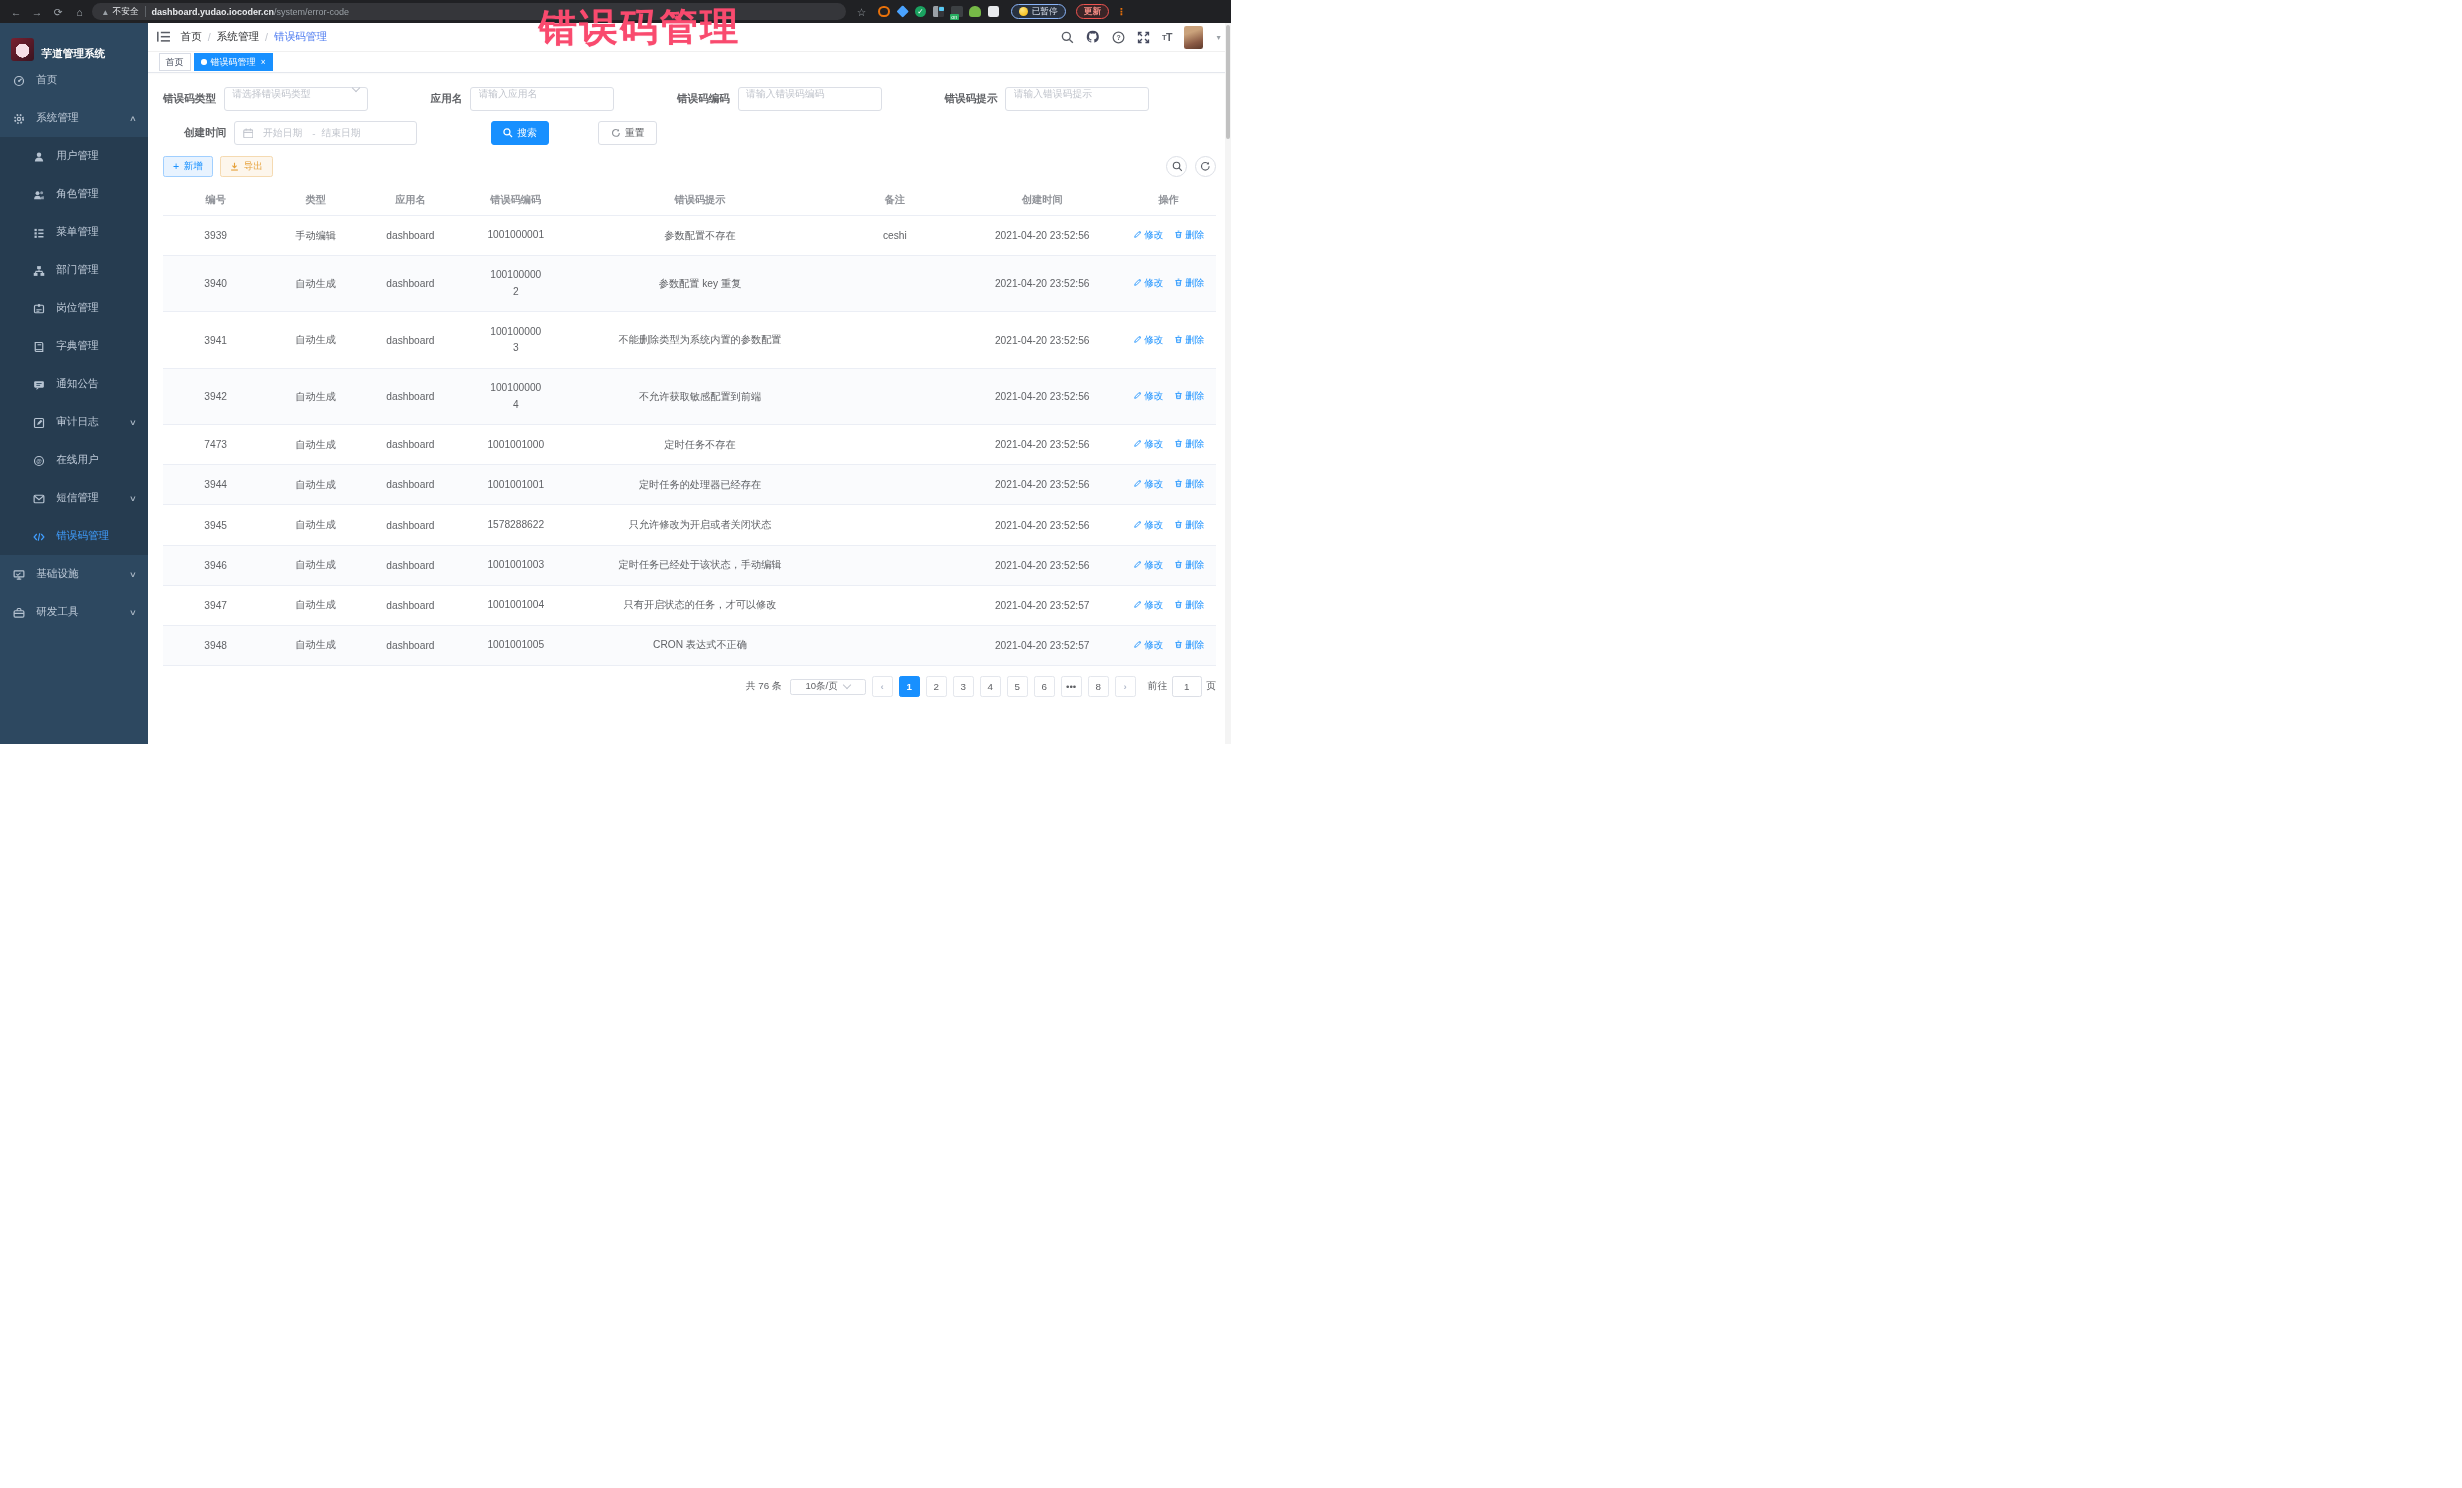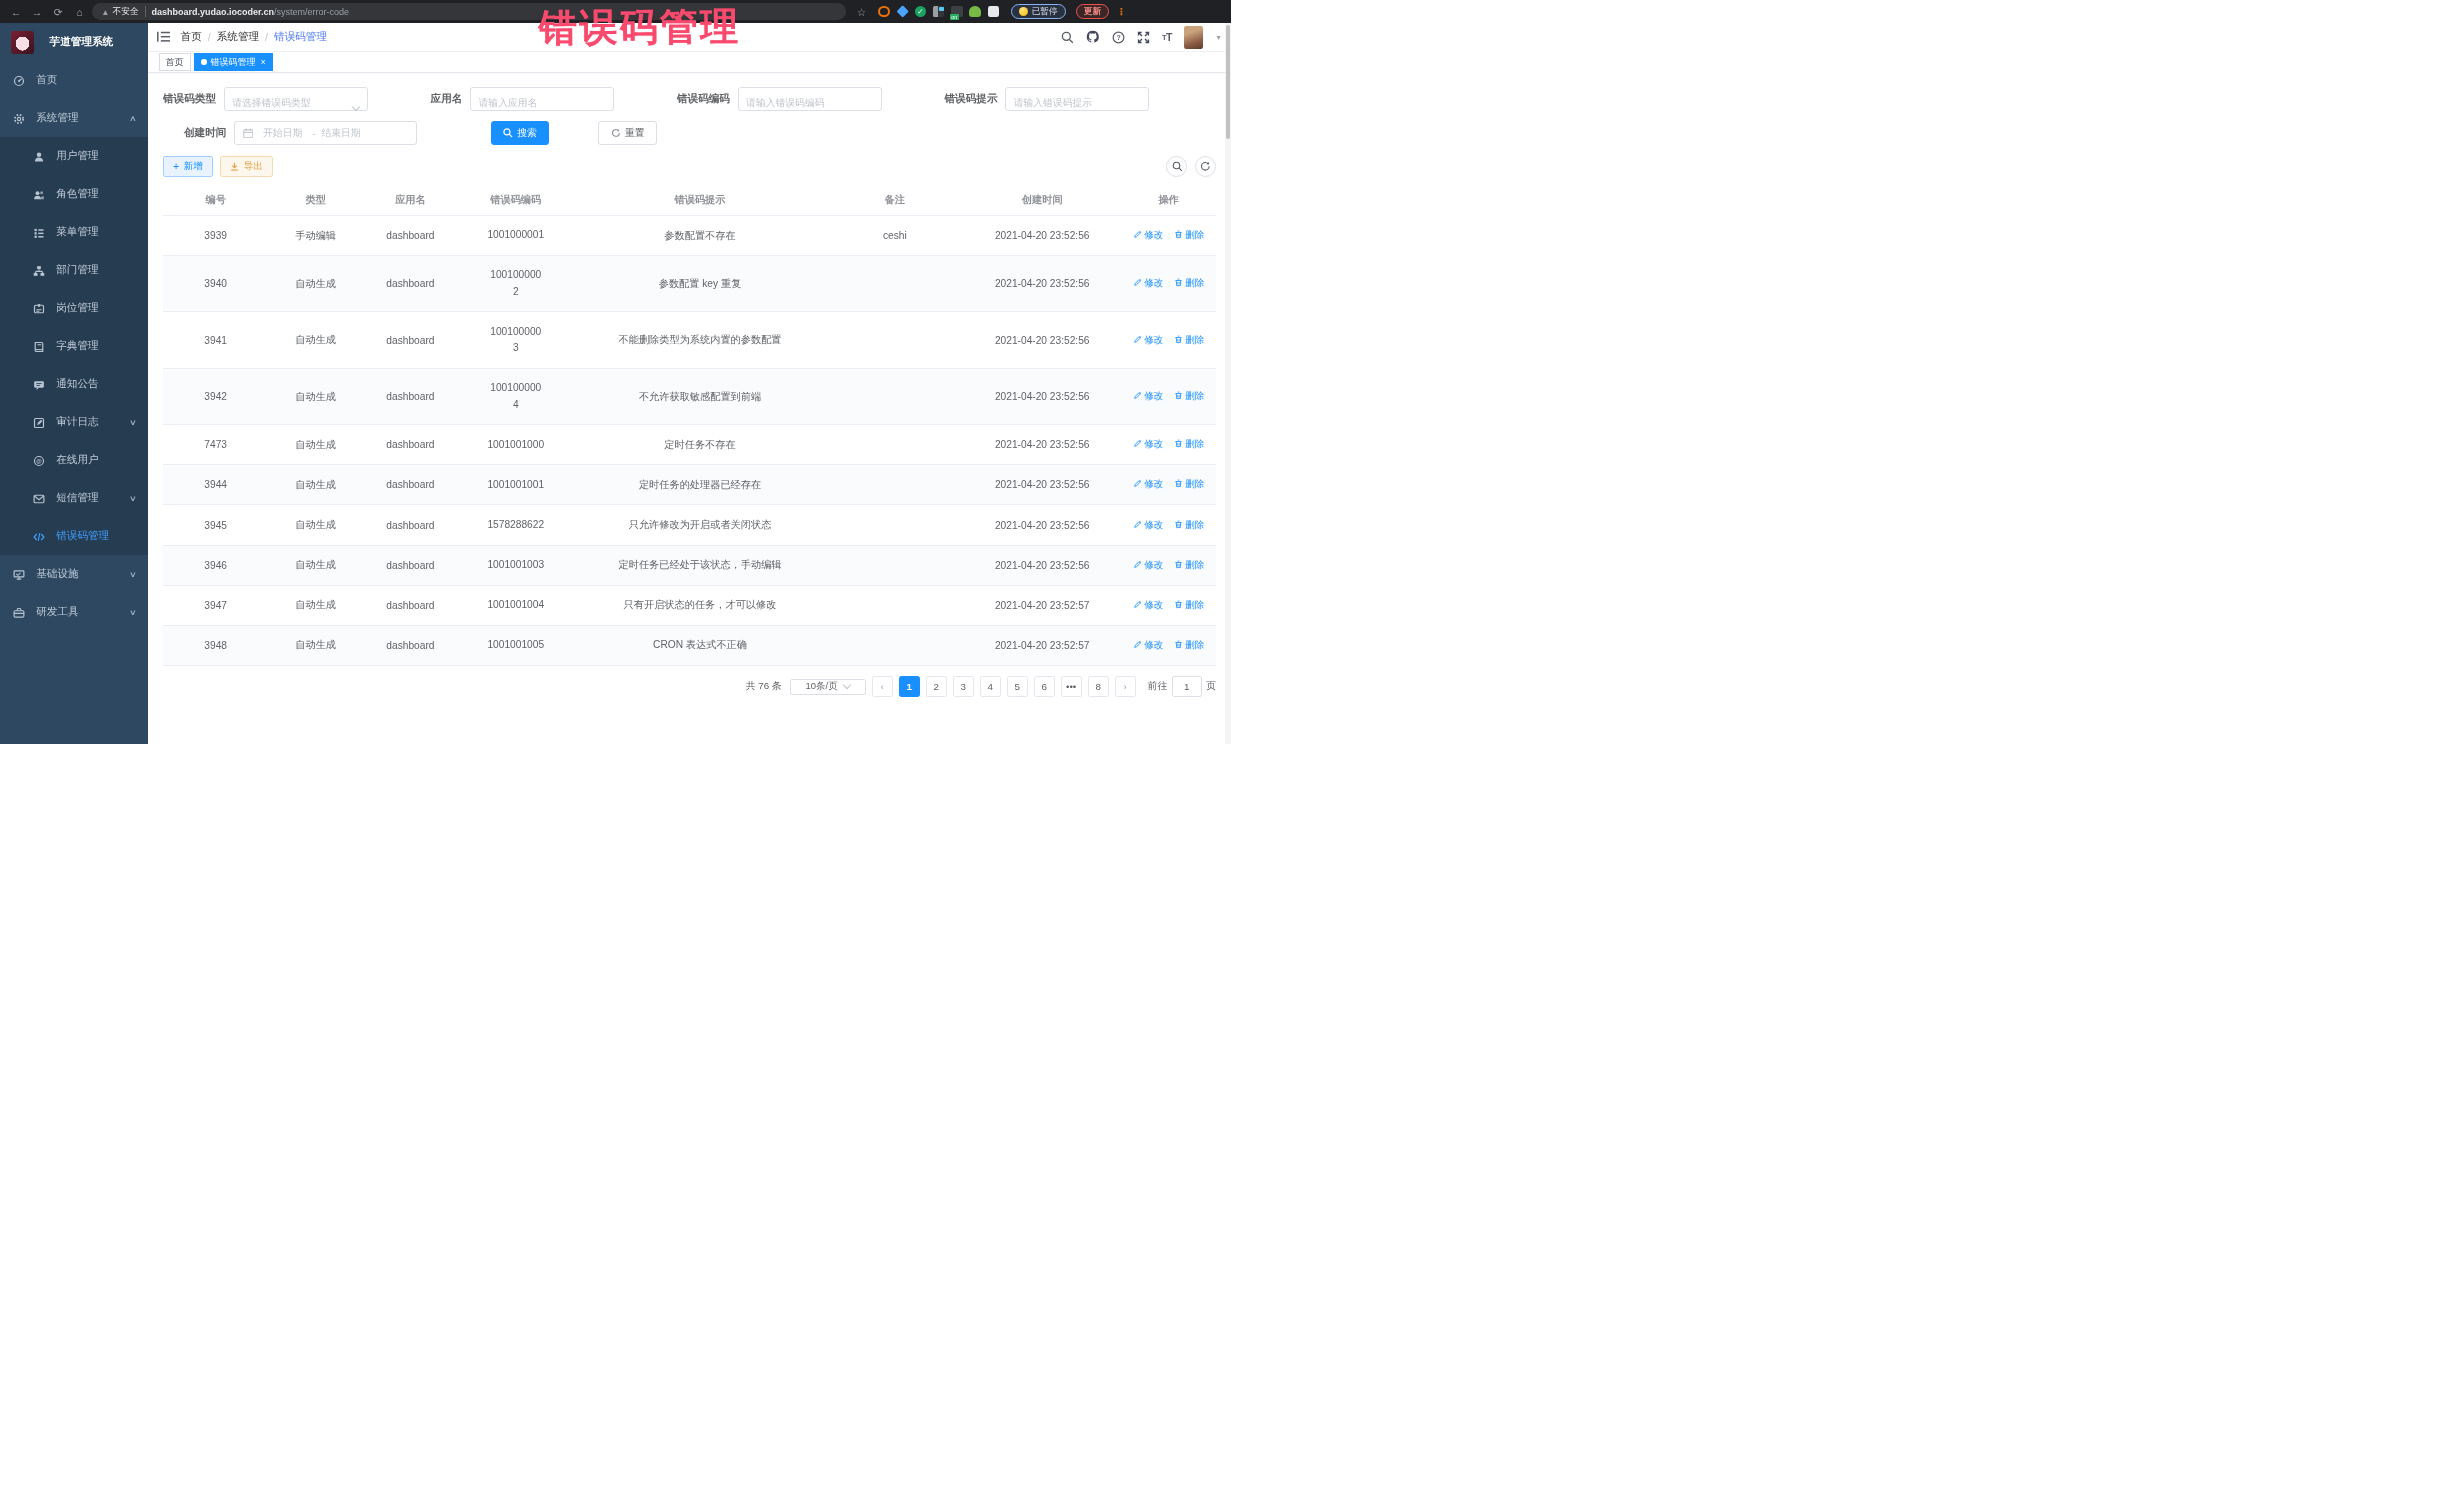--- a/index.html
+++ b/index.html
@@ -41,21 +41,21 @@
   .ext-puzzle{background:#e8eaed;border-radius:2.3px;}
   .pill{height:15px;border-radius:8.3px;display:flex;align-items:center;gap:3.8px;padding:0 6.8px;font-size:8.7px;flex:none;}
   .paused-pill{border:1.5px solid #8ab4f8;color:#dbe3ef;margin-left:7.6px;background:#28313f;}
   .emoji-dot{width:9px;height:9px;border-radius:50%;background:radial-gradient(circle at 35% 30%,#ffe680,#f4b400);}
   .update-pill{border:1.5px solid #ef5350;color:#f28b82;background:#3a2527;margin-left:6px;font-weight:700;}
   .menu-dots{color:#e8710a;font-size:9.8px;font-weight:700;margin-left:3px;letter-spacing:0;}
 
   
   .app{display:flex;height:721px;}
   .sidebar{width:148px;background:var(--sidebar-bg);color:var(--sidebar-text);flex:none;display:flex;flex-direction:column;overflow:hidden;}
-  .logo-row{height:38px;display:flex;align-items:center;gap:16px;padding:0 10.6px;}
+  .logo-row{height:38px;display:flex;align-items:flex-end;gap:8px;padding:0 10.6px;}
   .logo-img{width:23px;height:23px;border-radius:3px;background:
     radial-gradient(circle at 50% 55%,#f6dfe7 0 40%,transparent 41%),
     linear-gradient(135deg,#7a2030,#3a1420);flex:none;}
   .logo-title{color:#fff;font-weight:700;font-size:10.6px;white-space:nowrap;}
   .menu{flex:1;font-size:10.6px;}
   .menu-item{height:38px;display:flex;align-items:center;padding:0 12px;gap:10.6px;cursor:pointer;white-space:nowrap;}
   .menu-item .mi-icon{width:13.6px;text-align:center;font-size:10.6px;color:#b6c3d1;flex:none;}
   .menu-item .mi-icon svg{vertical-align:middle;}
   .menu-item .mi-label{flex:1;}
   .menu-item .mi-arrow{font-size:7.6px;color:#aab7c4;transform:scaleX(1.4);}
@@ -82,21 +82,21 @@
   .tag.active{background:var(--accent);border-color:var(--accent);color:#fff;}
   .tag .dot{width:5.3px;height:5.3px;border-radius:50%;background:#fff;}
   .tag .close{font-size:8.3px;margin-left:1.5px;}
 
   .content{flex:1;padding:13.6px 15px;position:relative;}
 
   
   .filter-row{display:flex;align-items:center;margin-bottom:10.6px;gap:36px;}
   .f-group{display:flex;align-items:center;margin-right:27px;}
   .f-label{font-size:10.6px;font-weight:700;color:var(--text);margin-right:7.6px;white-space:nowrap;}
-  .f-control{width:144px;height:24px;border:0.8px solid var(--border);border-radius:3px;display:flex;align-items:flex-end;padding:0 7.6px;font-size:9.8px;color:var(--placeholder);background:#fff;}
+  .f-control{width:144px;height:24px;border:0.8px solid var(--border);border-radius:3px;display:flex;align-items:flex-start;padding:0 7.6px;font-size:9.8px;color:var(--placeholder);background:#fff;}
   .f-control .ph{flex:1;white-space:nowrap;overflow:hidden;}
   .chev{width:6px;height:6px;border-right:1.1px solid #c0c4cc;border-bottom:1.1px solid #c0c4cc;transform:rotate(45deg);margin-top:-3px;flex:none;}
   .date-range{width:183px;height:24px;border:0.8px solid var(--border);border-radius:3px;display:flex;align-items:center;padding:0 7.6px;gap:6px;font-size:9.8px;color:var(--placeholder);}
   .date-range .dsep{color:var(--placeholder);}
   .btn{height:24px;border-radius:3px;display:inline-flex;align-items:center;gap:4.5px;padding:0 11.4px;font-size:9.8px;cursor:pointer;border:0.8px solid transparent;white-space:nowrap;}
   .btn-primary{background:var(--accent);color:#fff;border-color:var(--accent);margin-left:10.6px;}
   .btn-plainwhite{background:#fff;color:var(--text);border-color:var(--border);margin-left:13px;align-items:center;}
 
   .toolbar{display:flex;align-items:center;margin-bottom:9px;}
   .btn-sm{height:21px;padding:0 9px;font-size:9.5px;border-radius:2.3px;}

